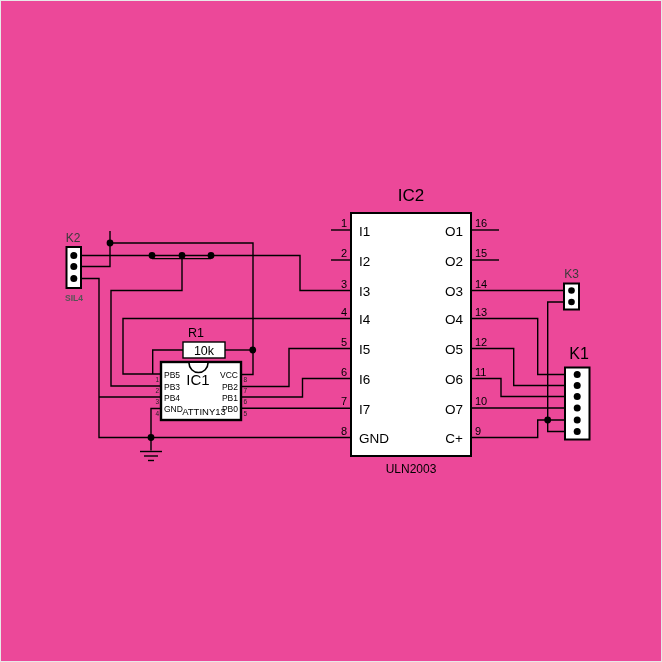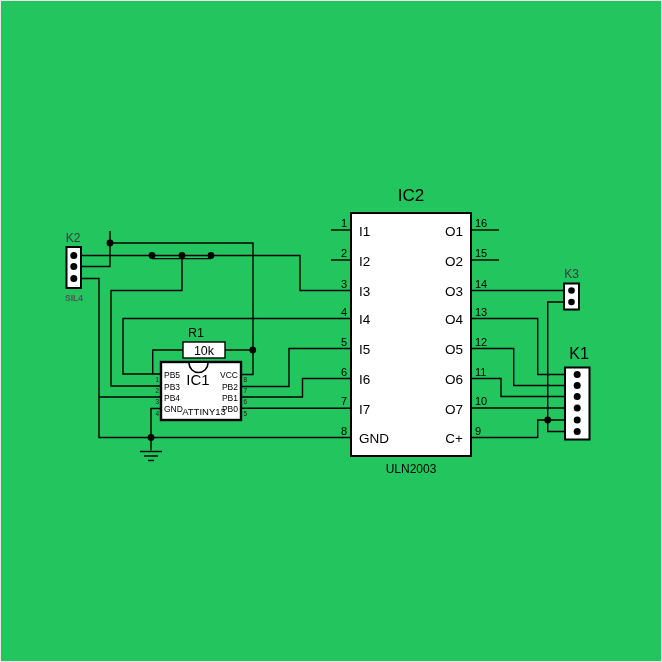--- a/index.html
+++ b/index.html
@@ -1,16 +1,16 @@
 <!DOCTYPE html>
 <html><head>
 <meta charset="utf-8">
 <style>
   html,body{margin:0;padding:0;background:#fff;}
-  .page{width:662px;height:662px;background:#22c55e;position:relative;box-sizing:border-box;border:1px solid #e8e8e8;}
+  .page{width:662px;height:662px;background:#ec4899;position:relative;box-sizing:border-box;border:1px solid #e8e8e8;}
   svg{position:absolute;left:0;top:0;}
   text{font-family:"Liberation Sans", sans-serif;fill:#000;}
   .ref-lg{font-size:17px;}
   .ref-md{font-size:16px;}
   .ref-sm{font-size:12px;fill:#3a3a3a;}
   .part-lbl{font-size:12px;}
   .pin-lbl{font-size:13.5px;}
   .pin-num{font-size:11px;}
   .ic1-lbl{font-size:8.5px;}
   .ic1-num{font-size:6.5px;fill:#222;}

